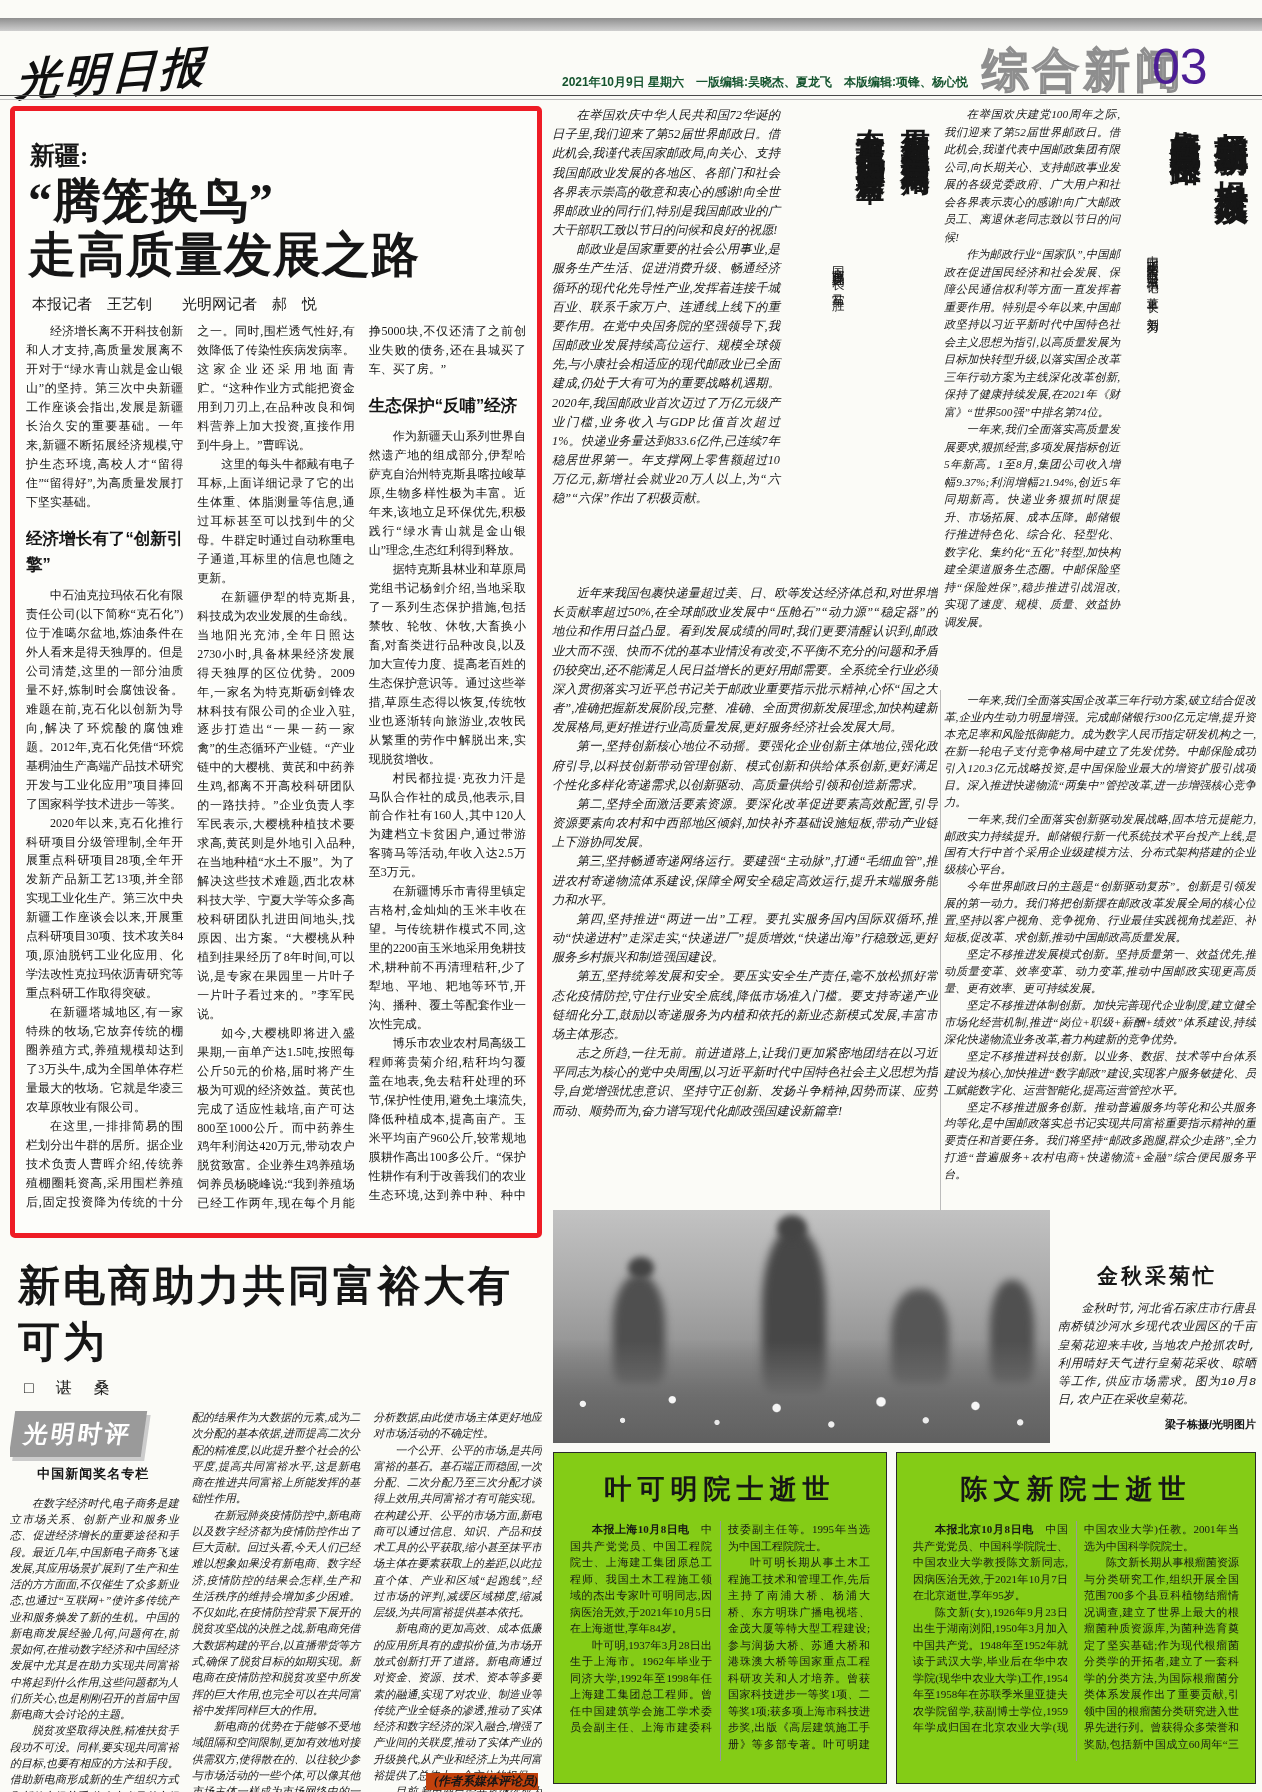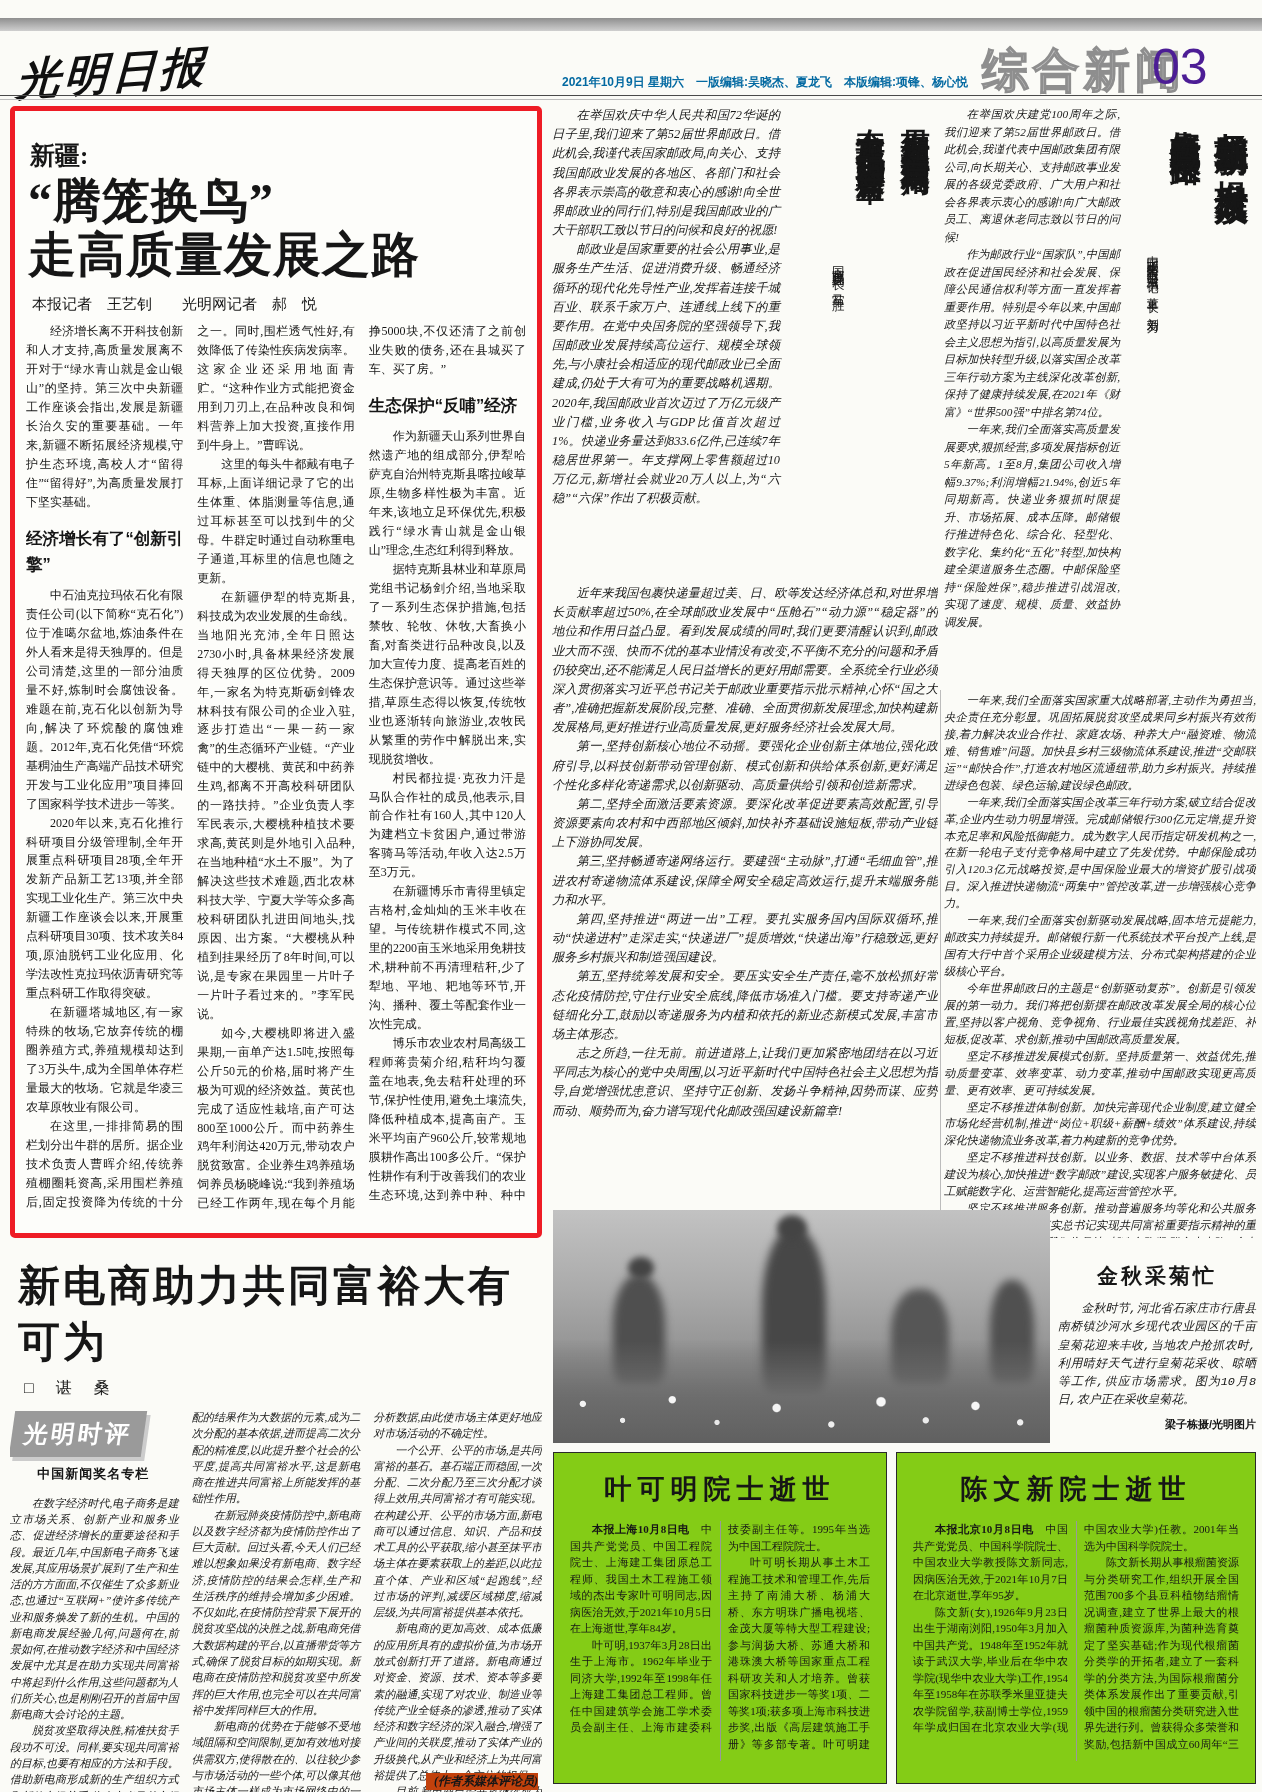--- a/index.html
+++ b/index.html
@@ -4,21 +4,21 @@
 <style>
   html,body{margin:0;padding:0;background:#e9e9e6;}
   .page{position:relative;width:1262px;height:1792px;background:#fbfbf7;overflow:hidden;
         font-family:"Liberation Serif","DejaVu Serif",serif;color:#161616;margin:0 auto;}
   
   .topbar{position:absolute;left:0;top:18px;width:1262px;height:13px;
           background:linear-gradient(180deg,#8f8f8f,#cfcfcf);}
   .masthead-logo{position:absolute;left:16px;top:44px;font-size:44px;font-weight:bold;font-style:italic;
           letter-spacing:4px;transform:rotate(-4deg) skewX(-6deg);color:#101010;}
   .dateline{position:absolute;left:500px;top:74px;width:468px;text-align:right;font-size:12px;font-weight:bold;
-          font-family:"Liberation Sans","DejaVu Sans",sans-serif;color:#0369a1;}
+          font-family:"Liberation Sans","DejaVu Sans",sans-serif;color:#14532d;}
   .section-title{position:absolute;left:982px;top:40px;font-size:46px;font-weight:900;letter-spacing:5px;
           color:#c8c8c8;-webkit-text-stroke:1.3px #8e8e8e;}
   .page-number{position:absolute;left:1152px;top:38px;font-size:50px;color:#4c1d95;
           font-family:"Liberation Sans","DejaVu Sans",sans-serif;}
   .masthead-rule{position:absolute;left:0;top:95px;width:1262px;border-top:1.5px solid #4a4a4a;}
   .masthead-rule2{position:absolute;left:0;top:99px;width:1262px;border-top:1px solid #bdbdbd;}
   
   .para{margin:0;text-indent:2em;}
   .subhead{font-family:"Liberation Sans","DejaVu Sans",sans-serif;font-size:16.5px;font-weight:bold;
           margin:13px 0 9px;text-indent:0;column-span:none;}
@@ -169,21 +169,20 @@
         </div>
       <div class="v-block right-vblock">
         <div class="v-line1">坚持创新驱动　提升发展质效</div>
         <div class="v-line2">走好新时代中国邮政『长征路』</div>
         <div class="v-attr">
           <span>中国邮政集团有限公司党组书记、董事长</span>　<span>刘爱力</span>
         </div>
       </div>
     </div>
     <div class="right-wide">
-        <p class="para">一年来,我们全面落实国家重大战略部署,主动作为勇担当,央企责任充分彰显。巩固拓展脱贫攻坚成果同乡村振兴有效衔接,着力解决农业合作社、家庭农场、种养大户“融资难、物流难、销售难”问题。加快县乡村三级物流体系建设,推进“交邮联运”“邮快合作”,打造农村地区流通纽带,助力乡村振兴。持续推进绿色包装、绿色运输,建设绿色邮政。</p>
         <p class="para">一年来,我们全面落实国企改革三年行动方案,破立结合促改革,企业内生动力明显增强。完成邮储银行300亿元定增,提升资本充足率和风险抵御能力。成为数字人民币指定研发机构之一,在新一轮电子支付竞争格局中建立了先发优势。中邮保险成功引入120.3亿元战略投资,是中国保险业最大的增资扩股引战项目。深入推进快递物流“两集中”管控改革,进一步增强核心竞争力。</p>
         <p class="para">一年来,我们全面落实创新驱动发展战略,固本培元提能力,邮政实力持续提升。邮储银行新一代系统技术平台投产上线,是国有大行中首个采用企业级建模方法、分布式架构搭建的企业级核心平台。</p>
         <p class="para">今年世界邮政日的主题是“创新驱动复苏”。创新是引领发展的第一动力。我们将把创新摆在邮政改革发展全局的核心位置,坚持以客户视角、竞争视角、行业最佳实践视角找差距、补短板,促改革、求创新,推动中国邮政高质量发展。</p>
         <p class="para">坚定不移推进发展模式创新。坚持质量第一、效益优先,推动质量变革、效率变革、动力变革,推动中国邮政实现更高质量、更有效率、更可持续发展。</p>
         <p class="para">坚定不移推进体制创新。加快完善现代企业制度,建立健全市场化经营机制,推进“岗位+职级+薪酬+绩效”体系建设,持续深化快递物流业务改革,着力构建新的竞争优势。</p>
         <p class="para">坚定不移推进科技创新。以业务、数据、技术等中台体系建设为核心,加快推进“数字邮政”建设,实现客户服务敏捷化、员工赋能数字化、运营智能化,提高运营管控水平。</p>
         <p class="para">坚定不移推进服务创新。推动普遍服务均等化和公共服务均等化,是中国邮政落实总书记实现共同富裕重要指示精神的重要责任和首要任务。我们将坚持“邮政多跑腿,群众少走路”,全力打造“普遍服务+农村电商+快递物流+金融”综合便民服务平台。</p>
       </div>
   </div>
 

